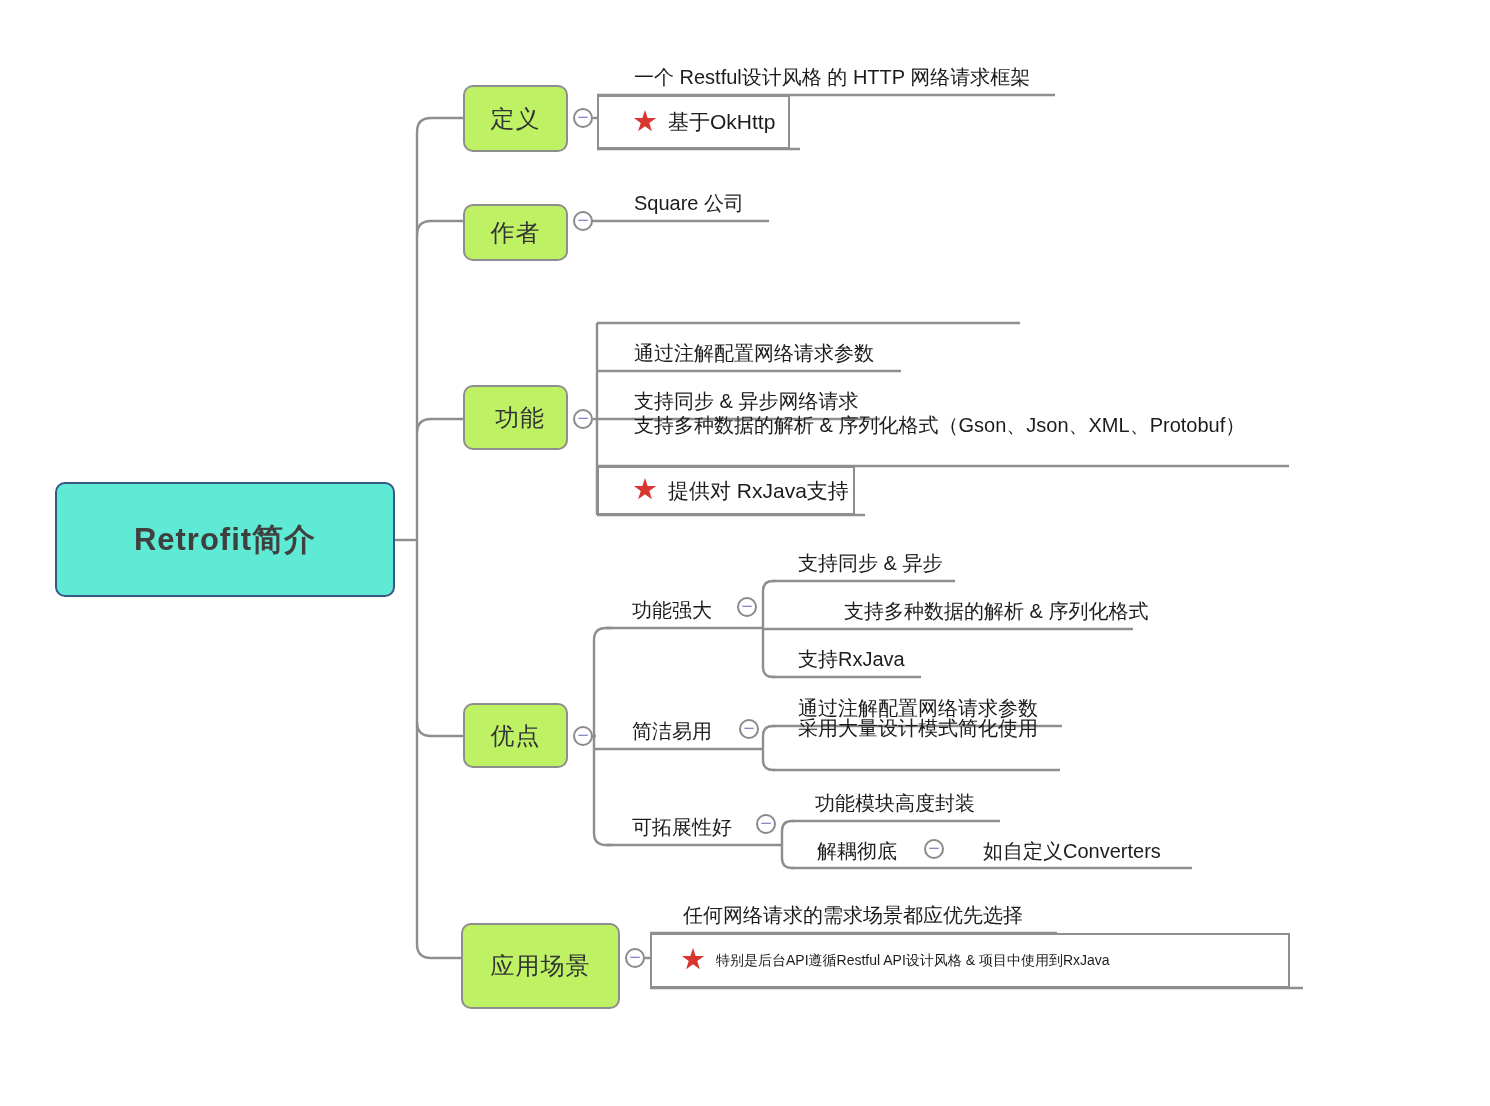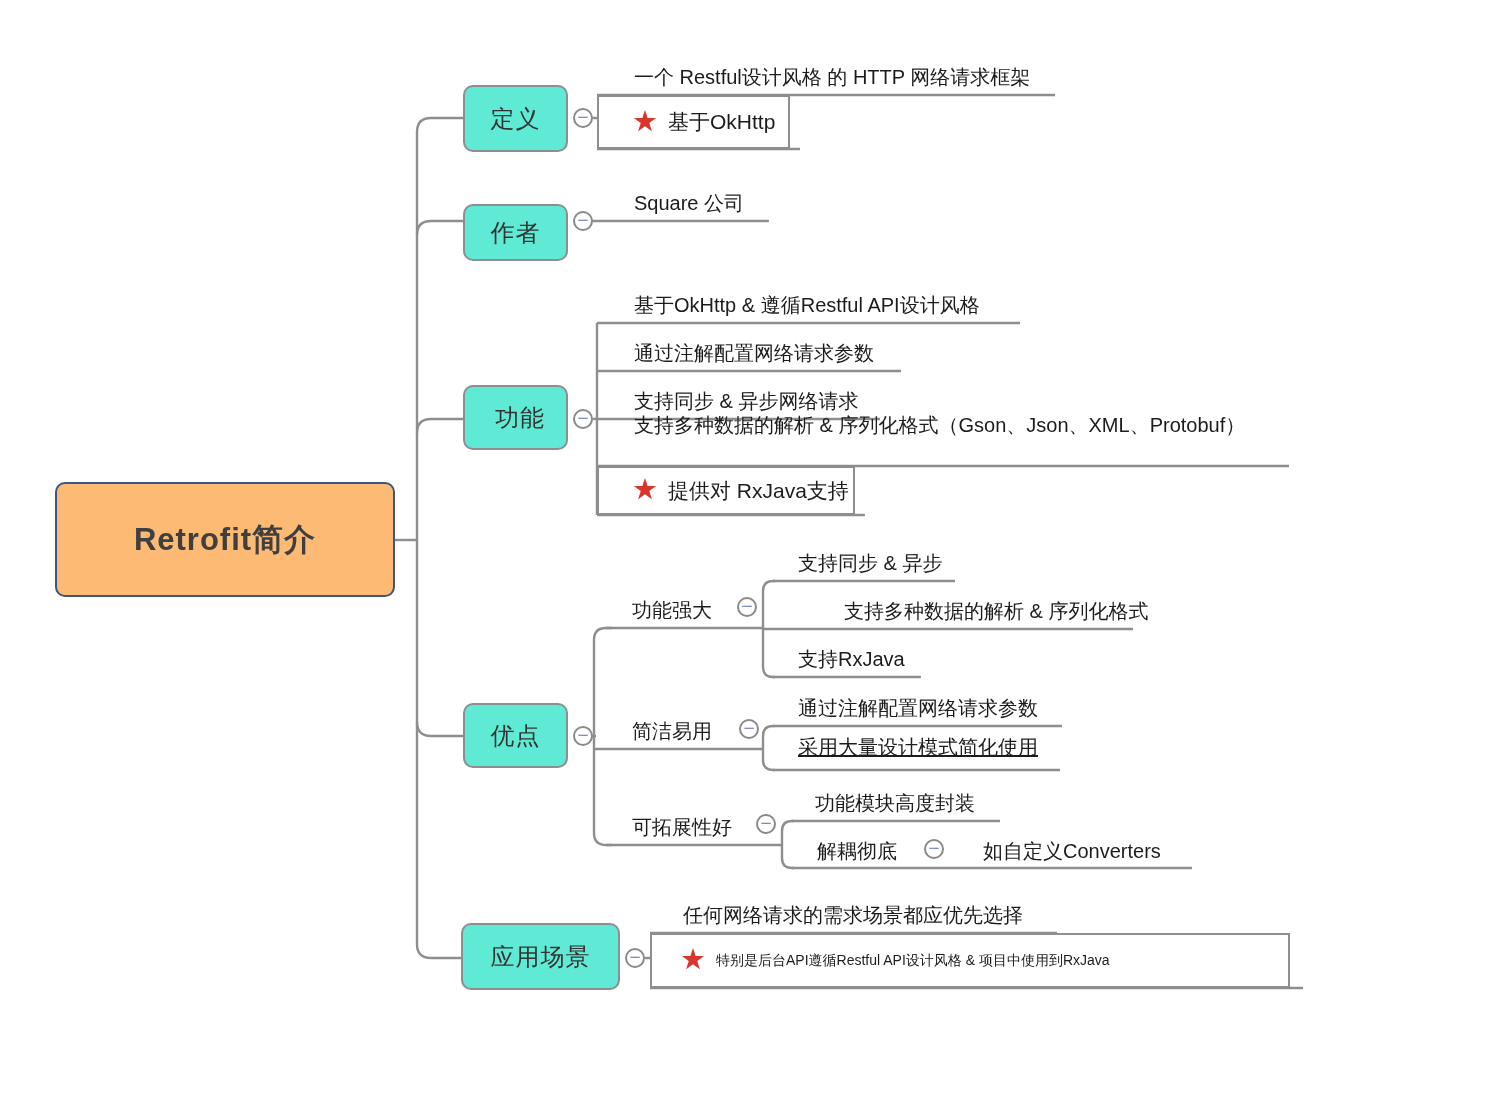--- a/index.html
+++ b/index.html
@@ -10,26 +10,26 @@
   html,body{margin:0;padding:0;background:#ffffff;}
   #canvas{
     position:relative; width:1490px; height:1106px; background:#ffffff;
     font-family:"Liberation Sans","DejaVu Sans",sans-serif; color:var(--text);
     overflow:hidden;
   }
   #wires{position:absolute;left:0;top:0;width:1490px;height:1106px;}
   #wires path{fill:none;stroke:var(--line);stroke-width:2.4px;}
   .node{position:absolute; box-sizing:border-box;}
   .main-box{
-    border:2px solid var(--line); border-radius:10px; background:#5eead4;
+    border:2px solid var(--line); border-radius:10px; background:#bef264;
     display:flex; align-items:center; justify-content:center;
     font-size:24px; color:#333; letter-spacing:1px;
   }
   .root-box{
-    border:2.5px solid var(--root-border); border-radius:10px; background:#fdba74;
+    border:2.5px solid var(--root-border); border-radius:10px; background:#5eead4;
     display:flex; align-items:center; justify-content:center;
     font-size:31px; font-weight:bold; color:#3f3f3f; letter-spacing:1px;
   }
   .leaf{
     font-size:20px; white-space:nowrap; color:var(--text);
   }
   .sub-label{ font-size:20px; white-space:nowrap; color:var(--text); }
   .sq-box{
     border:2px solid var(--line); background:#fff;
     display:flex; align-items:center; white-space:nowrap;
@@ -110,21 +110,21 @@
   </div>
   <div class="node main-box" style="left:463px;top:204px;width:105px;height:57px;">
     <span>作者</span>
   </div>
   <div class="node main-box" style="left:463px;top:385px;width:105px;height:65px;padding-left:9px;">
     <span>功能</span>
   </div>
   <div class="node main-box" style="left:463px;top:703px;width:105px;height:65px;">
     <span>优点</span>
   </div>
-  <div class="node main-box" style="left:461px;top:923px;width:159px;height:67px;">
+  <div class="node main-box" style="left:461px;top:923px;width:159px;height:86px;">
     <span>应用场景</span>
   </div>
 
   <div class="collapse" style="left:573px;top:108px;">
       <span>−</span>
     </div>
   <div class="collapse" style="left:573px;top:211px;">
       <span>−</span>
     </div>
   <div class="collapse" style="left:573px;top:409px;">
@@ -150,37 +150,36 @@
     </div>
 
   <div class="node leaf" style="left:634px;top:64px;">一个 Restful设计风格 的 HTTP 网络请求框架</div>
   <div class="node sq-box" style="left:597px;top:95px;width:193px;height:54px;padding-left:33px;">
     <span class="star">★</span>
     <span class="lbl">基于OkHttp</span>
   </div>
 
   <div class="node leaf" style="left:634px;top:190px;">Square 公司</div>
 
-  <div class="node leaf" style="left:634px;top:292px;">基于OkHttp &amp; 遵循Restful API设计风格</div>
   <div class="node leaf" style="left:634px;top:340px;">通过注解配置网络请求参数</div>
   <div class="node leaf" style="left:634px;top:388px;">支持同步 &amp; 异步网络请求</div>
   <div class="node leaf" style="left:634px;top:412px;">支持多种数据的解析 &amp; 序列化格式（Gson、Json、XML、Protobuf）</div>
   <div class="node sq-box" style="left:597px;top:466px;width:258px;height:49px;padding-left:33px;">
     <span class="star">★</span>
     <span class="lbl">提供对 RxJava支持</span>
   </div>
 
   <div class="node sub-label" style="left:632px;top:597px;">功能强大</div>
   <div class="node leaf" style="left:798px;top:550px;">支持同步 &amp; 异步</div>
   <div class="node leaf" style="left:844px;top:598px;">支持多种数据的解析 &amp; 序列化格式</div>
   <div class="node leaf" style="left:798px;top:646px;">支持RxJava</div>
 
   <div class="node sub-label" style="left:632px;top:718px;">简洁易用</div>
   <div class="node leaf" style="left:798px;top:695px;">通过注解配置网络请求参数</div>
-  <div class="node leaf" style="left:798px;top:734px;text-decoration:underline;">采用大量设计模式简化使用</div>
+  <div class="node leaf" style="left:798px;top:715px;">采用大量设计模式简化使用</div>
 
   <div class="node sub-label" style="left:632px;top:814px;">可拓展性好</div>
   <div class="node leaf" style="left:815px;top:790px;">功能模块高度封装</div>
   <div class="node sub-label" style="left:817px;top:838px;">解耦彻底</div>
   <div class="node leaf" style="left:983px;top:838px;">如自定义Converters</div>
 
   <div class="node leaf" style="left:683px;top:902px;">任何网络请求的需求场景都应优先选择</div>
   <div class="node sq-box small-lbl" style="left:650px;top:933px;width:640px;height:55px;padding-left:28px;">
     <span class="star">★</span>
     <span class="lbl">特别是后台API遵循Restful API设计风格 &amp; 项目中使用到RxJava</span>

